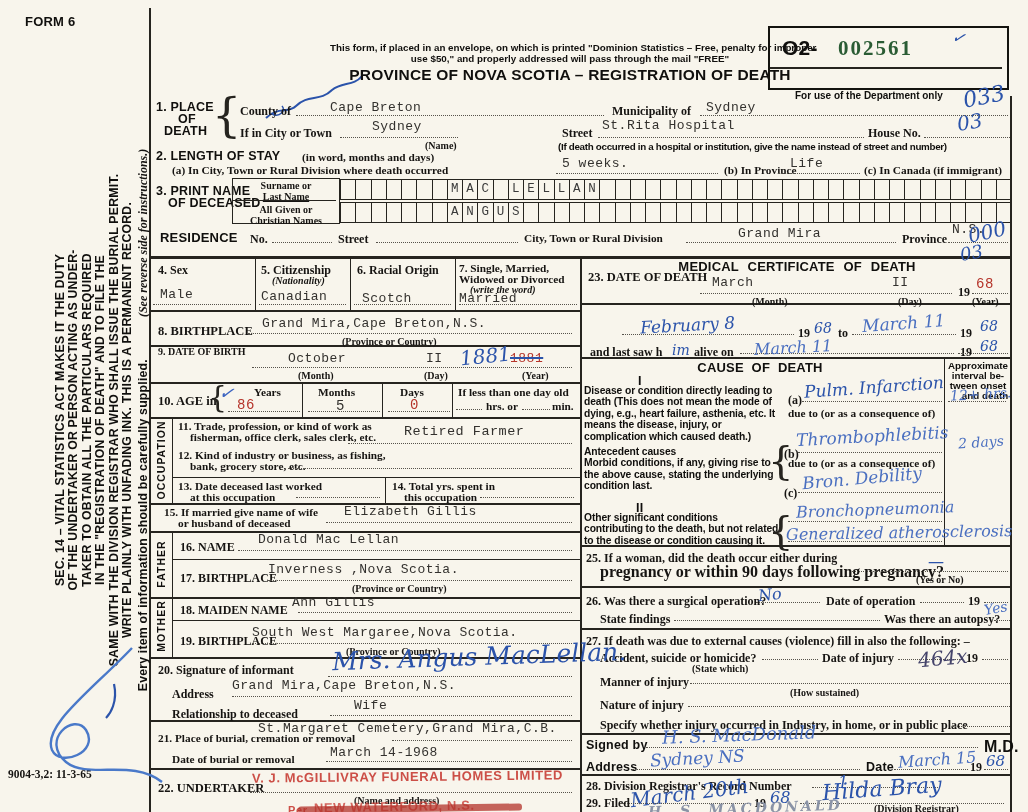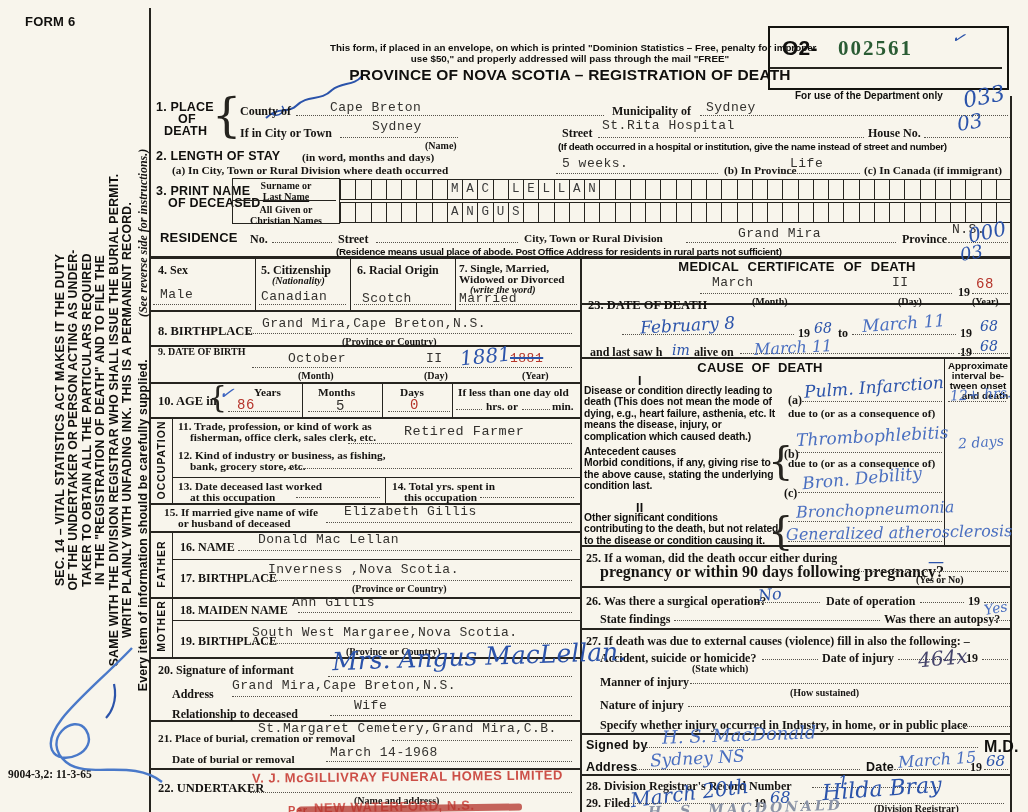--- a/index.html
+++ b/index.html
@@ -220,21 +220,20 @@
   <span class="a ser" style="left:250px;top:232px">No.</span>
   <i class="dot" style="left:272px;top:242px;width:60px"></i>
   <span class="a ser" style="left:338px;top:232px">Street</span>
   <i class="dot" style="left:376px;top:242px;width:142px"></i>
   <span class="a ser11" style="left:524px;top:232px">City, Town or Rural Division</span>
   <i class="dot" style="left:686px;top:242px;width:210px"></i>
   <span class="a mono" style="left:738px;top:226px">Grand Mira</span>
   <span class="a ser" style="left:902px;top:232px">Province</span>
   <i class="dot" style="left:948px;top:242px;width:60px"></i>
   <span class="a mono" style="left:952px;top:222px">N.S.</span>
-  <span class="a sansS" style="left:336px;top:246px">(Residence means usual place of abode. Post Office Address for residents in rural parts not sufficient)</span>
   <span class="a hw hw20" style="left:968px;top:220px;transform:rotate(-12deg)">000</span>
   <span class="a hw hw18" style="left:960px;top:242px;transform:rotate(-10deg)">03</span>
 
   <i class="ln" style="left:255px;top:258px;width:1px;height:52px"></i>
   <i class="ln" style="left:350px;top:258px;width:1px;height:52px"></i>
   <i class="ln" style="left:455px;top:258px;width:1px;height:52px"></i>
   <i class="ln" style="left:150px;top:310px;width:430px;height:1.5px"></i>
   <span class="a ser" style="left:158px;top:263px">4. Sex</span>
   <span class="a mono" style="left:160px;top:287px">Male</span>
   <i class="dot" style="left:153px;top:304px;width:98px"></i>
@@ -362,21 +361,21 @@
   <span class="a stamp" style="left:252px;top:769px;transform:rotate(-0.6deg)">V. J. McGILLIVRAY FUNERAL HOMES LIMITED</span>
   <i class="dot" style="left:250px;top:792px;width:322px"></i>
   <span class="a sub" style="left:354px;top:795px">(Name and address)</span>
   <span class="a stamp" style="left:288px;top:804px;font-size:11px">Per</span>
   <span class="a stamp" style="left:314px;top:799px;transform:rotate(-1deg);opacity:.8">NEW WATERFORD, N.S.</span>
   <i class="a" style="left:298px;top:805px;width:224px;height:7px;background:#b3322a;opacity:.75;border-radius:3px;transform:rotate(-0.8deg)"></i>
 
   <div class="a sans ctr" style="left:582px;top:259px;width:430px;font-size:13px;word-spacing:5px">MEDICAL CERTIFICATE OF DEATH</div>
 
   <i class="ln" style="left:580px;top:303px;width:432px;height:1.5px"></i>
-  <span class="a ser" style="left:588px;top:298px;font-size:12.5px">23. DATE OF DEATH</span>
+  <span class="a ser" style="left:588px;top:270px;font-size:12.5px">23. DATE OF DEATH</span>
   <i class="dot" style="left:700px;top:293px;width:252px"></i>
   <span class="a mono" style="left:712px;top:275px">March</span>
   <span class="a sub" style="left:752px;top:296px">(Month)</span>
   <span class="a mono" style="left:892px;top:275px">II</span>
   <span class="a sub" style="left:898px;top:296px">(Day)</span>
   <span class="a ser" style="left:958px;top:285px">19</span>
   <span class="a mono m14 red" style="left:976px;top:276px">68</span>
   <i class="dot" style="left:972px;top:293px;width:36px"></i>
   <span class="a sub" style="left:972px;top:296px">(Year)</span>
 

